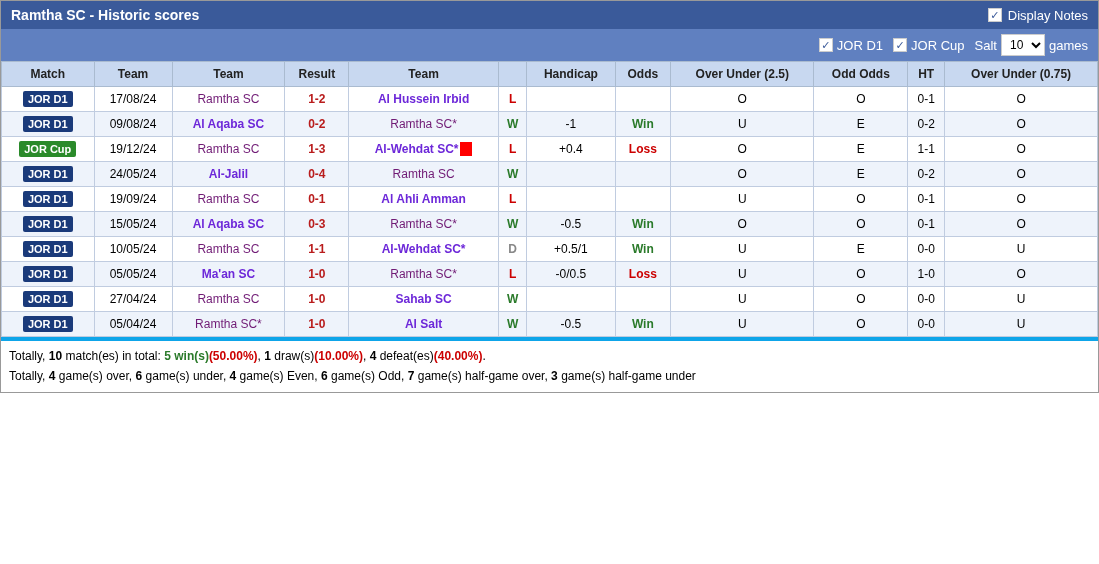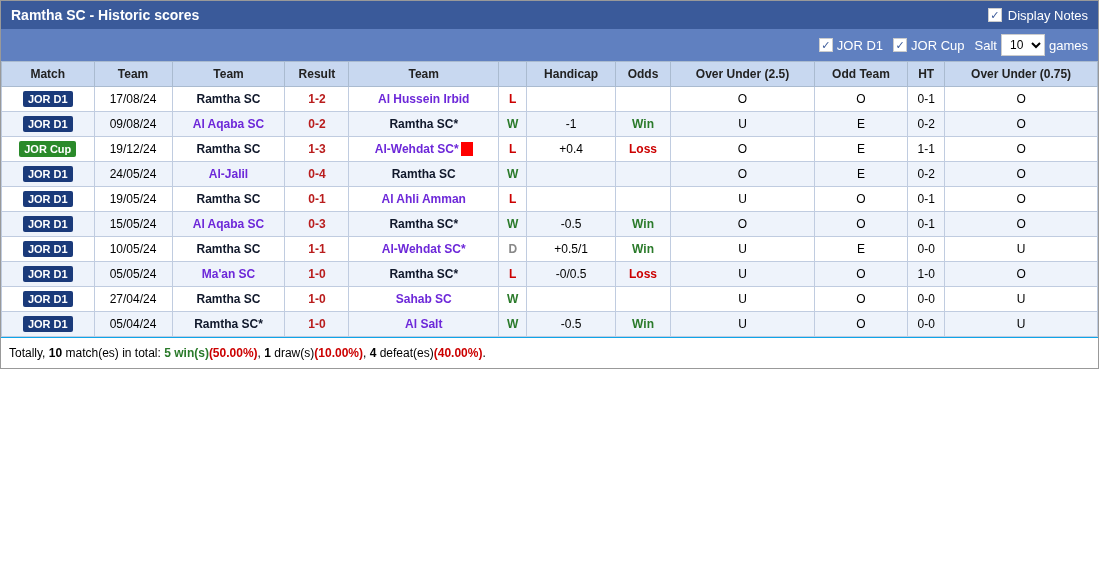--- a/index.html
+++ b/index.html
@@ -22,33 +22,33 @@
     thead tr { background: #c8d8f0; margin-left: 40px; }
     thead th { padding: 5px 4px; text-align: center; border: 1px solid #aabbd0; font-size: 12px; font-weight: bold; color: #222; }
     
     tbody tr:nth-child(even) { background: #eef3fb; }
     tbody tr:nth-child(odd) { background: #ffffff; }
     tbody td { padding: 4px 4px; text-align: center; border: 1px solid #c0cce0; font-size: 12px; }
     
     .tag-jord1 { background: #1a3a7a; color: #fff; padding: 2px 5px; border-radius: 2px; font-size: 11px; font-weight: bold; display: inline-block; }
     .tag-jorcup { background: #2a8a2a; color: #fff; padding: 2px 5px; border-radius: 2px; font-size: 11px; font-weight: bold; display: inline-block; }
     
-    .team-green { color: #0f172a; font-weight: bold; }
+    .team-green { color: #701a75; font-weight: normal; }
     .team-blue { color: #6d28d9; font-weight: bold; }
     
     .result-link { color: #b91c1c; font-weight: bold; text-decoration: none; }
     
     .win { color: #2a7a2a; font-weight: bold; }
     .loss { color: #cc0000; font-weight: bold; }
     .draw { color: #888; font-weight: bold; }
     
     .red-icon { background: red; color: #fff; display: inline-block; width: 12px; height: 14px; font-size: 9px; line-height: 14px; text-align: center; margin-left: 2px; vertical-align: middle; }
     
     
-    .footer { padding: 5px 8px; font-size: 12px; line-height: 1.7; border-top: 1px solid #0ea5e9; background: #fff; }
+    .footer { padding: 5px 8px; font-size: 12px; line-height: 1.7; border-top: 4px solid #0ea5e9; background: #fff; }
     .footer span.bold { font-weight: bold; }
     .footer span.green { color: #2a7a2a; font-weight: bold; }
     .footer span.red { color: #cc0000; font-weight: bold; }
   </style>
 </head>
 <body>
 
 <div class="container">
 
   <div class="header">
@@ -86,21 +86,21 @@
       <tr>
         <th>Match</th>
         <th>Team</th>
         <th>Team</th>
         <th>Result</th>
         <th>Team</th>
         <th></th>
         <th>Handicap</th>
         <th>Odds</th>
         <th>Over Under (2.5)</th>
-        <th>Odd Team</th>
+        <th>Odd Odds</th>
         <th>HT</th>
         <th>Over Under (0.75)</th>
       </tr>
     </thead>
     <tbody id="table-body">
     <tr>
     <td><span class="tag-jord1">JOR D1</span></td>
     <td>17/08/24</td>
     <td><span class="team-green">Ramtha SC</span></td>
     <td><a class="result-link" href="#">1-2</a></td>
@@ -150,21 +150,21 @@
     <td><span class="win">W</span></td>
     <td></td>
     <td><span class=""></span></td>
     <td>O</td>
     <td>E</td>
     <td>0-2</td>
     <td>O</td>
   </tr>
         <tr>
     <td><span class="tag-jord1">JOR D1</span></td>
-    <td>19/05/24</td>
+    <td>19/09/24</td>
     <td><span class="team-green">Ramtha SC</span></td>
     <td><a class="result-link" href="#">0-1</a></td>
     <td><span class="team-blue">Al Ahli Amman</span></td>
     <td><span class="loss">L</span></td>
     <td></td>
     <td><span class=""></span></td>
     <td>U</td>
     <td>O</td>
     <td>0-1</td>
     <td>O</td>
@@ -239,15 +239,18 @@
     <td>0-0</td>
     <td>U</td>
   </tr>
       </tbody>
   </table>
 
   <div class="footer">
     <div>
       Totally, <span class="bold">10</span> match(es) in total: <span class="green">5 win(s)<span class="red">(50.00%)</span></span>, <span class="bold">1</span> draw(s)<span class="red">(10.00%)</span>, <span class="bold">4</span> defeat(es)<span class="red">(40.00%)</span>.
     </div>
+    <div>
+      Totally, <span class="bold">4</span> game(s) over, <span class="bold">6</span> game(s) under, <span class="bold">4</span> game(s) Even, <span class="bold">6</span> game(s) Odd, <span class="bold">7</span> game(s) half-game over, <span class="bold">3</span> game(s) half-game under
+    </div>
   </div>
 
 </div>
 
 </body></html>

